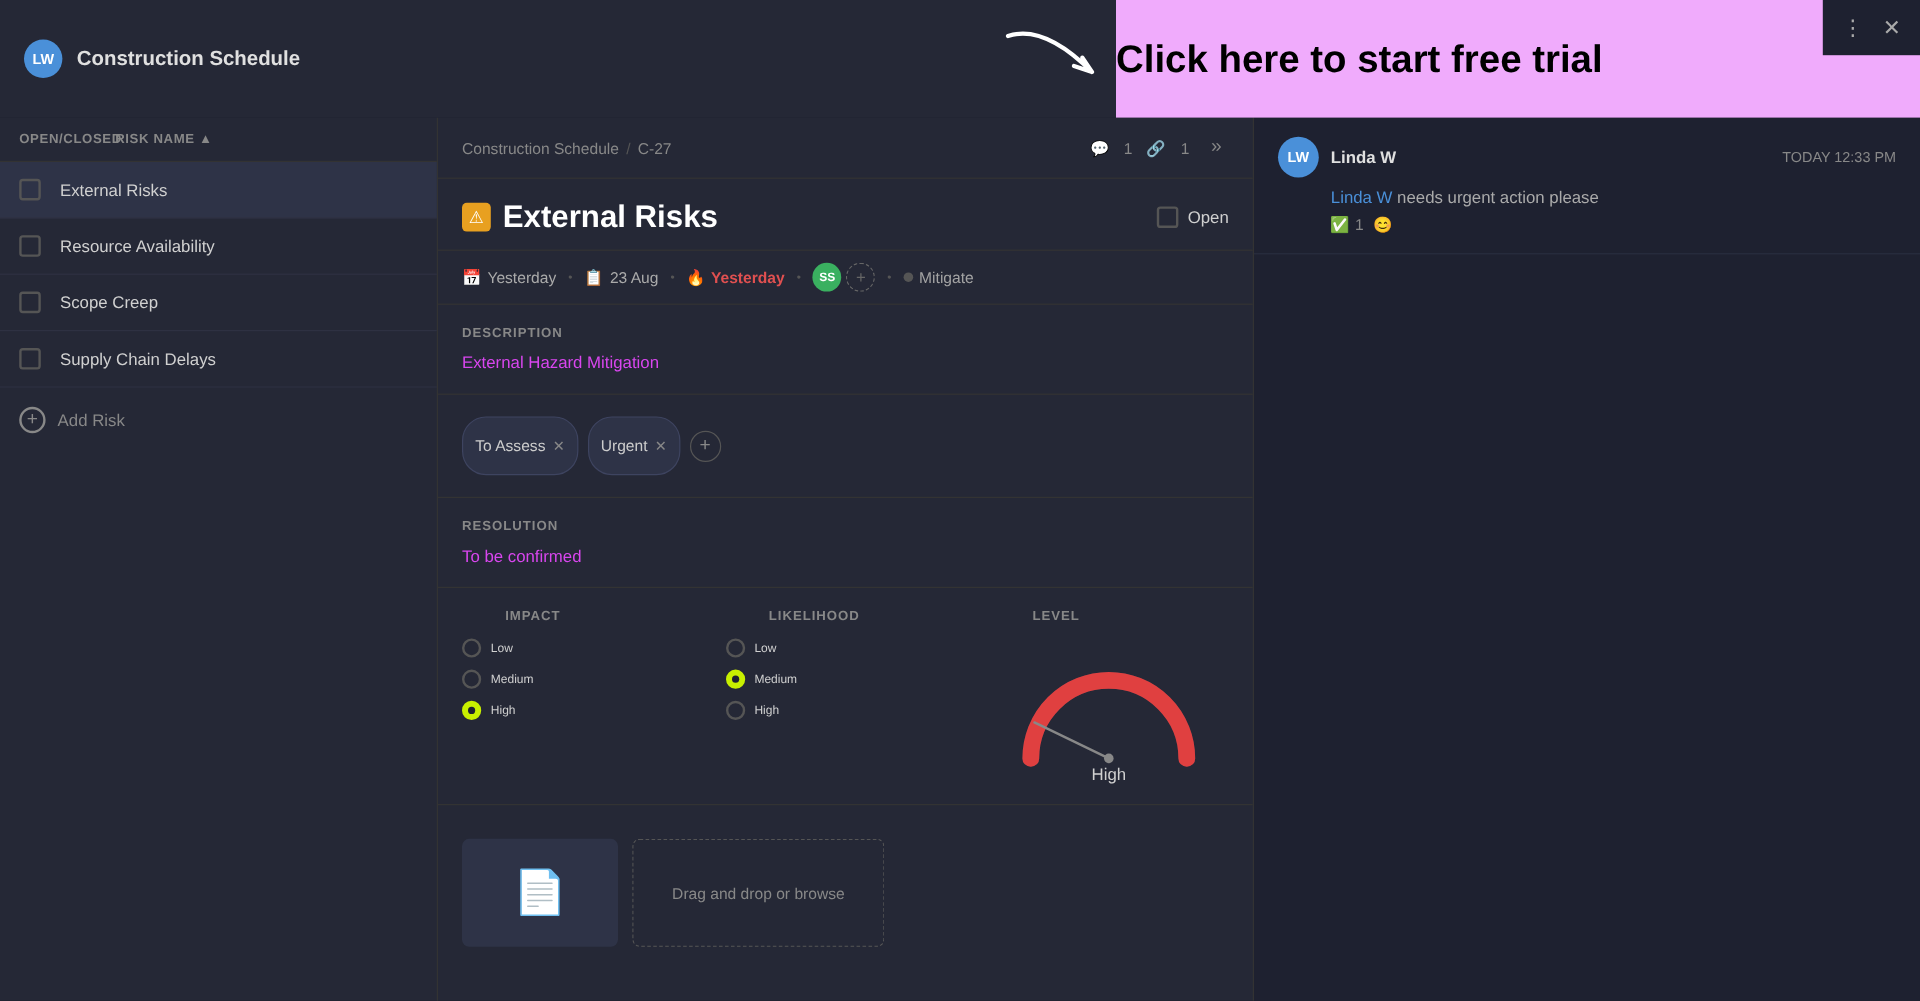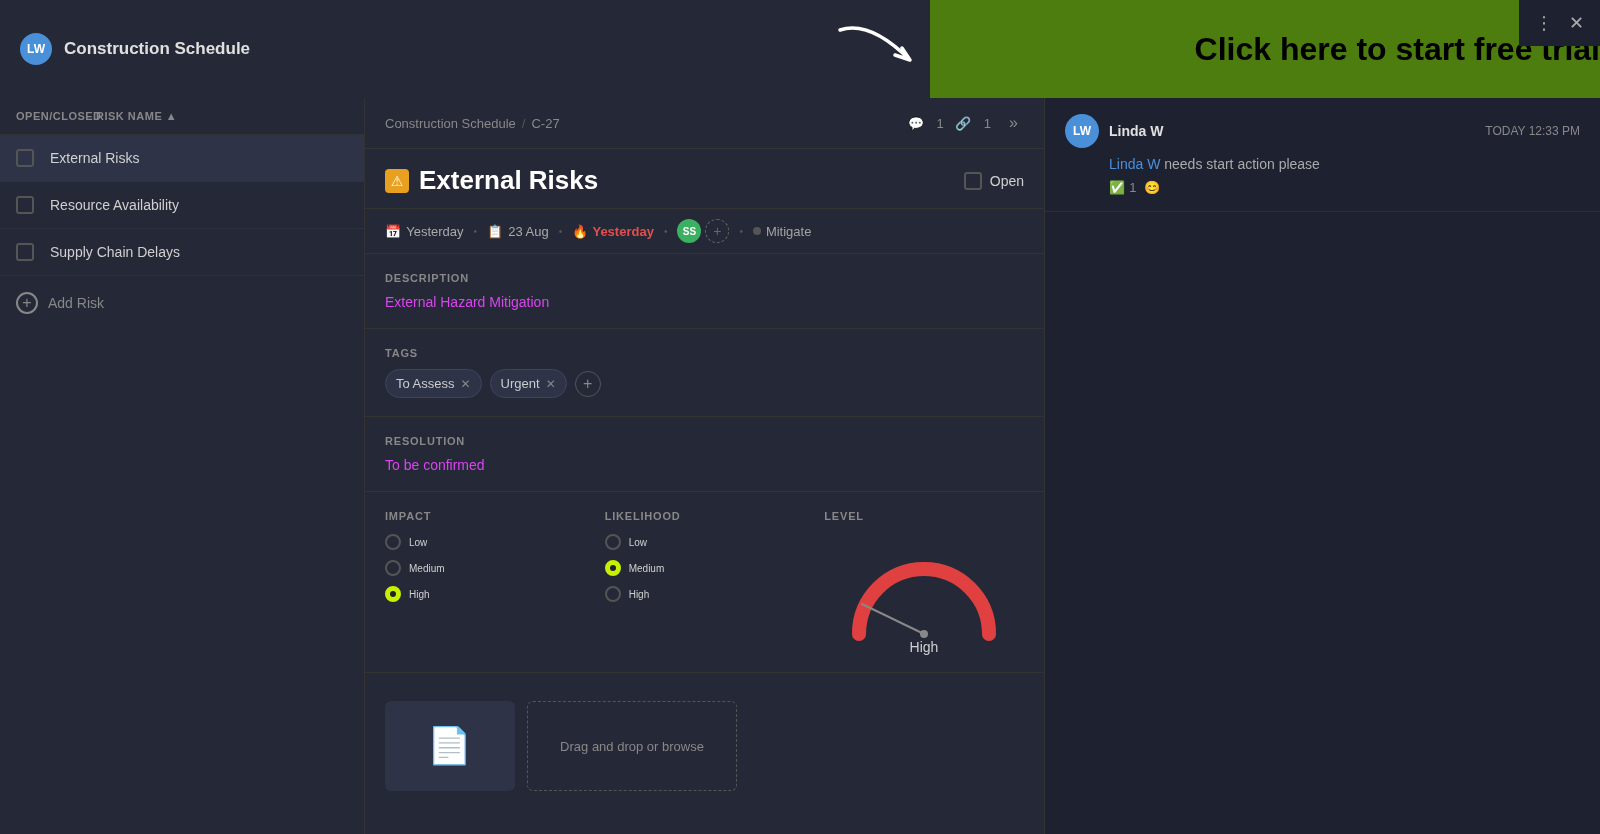--- a/index.html
+++ b/index.html
@@ -29,24 +29,24 @@
     .avatar-circle {
       width: 32px; height: 32px;
       border-radius: 50%;
       background: #4a90d9;
       display: flex; align-items: center; justify-content: center;
       font-size: 12px; font-weight: 700; color: #fff;
       flex-shrink: 0;
     }
     .top-banner-cta {
       flex: 1;
-      background: #4d7c0f;
-      display: flex;
-      align-items: center;
-      justify-content: flex-end;
+      background: #f0abfc;
+      display: flex;
+      align-items: center;
+      justify-content: flex-start;
       cursor: pointer;
       position: relative;
     }
     .cta-text {
       font-size: 32px;
       font-weight: 700;
       color: #000;
     }
     .arrow-overlay {
       position: absolute;
@@ -274,21 +274,21 @@
       flex-wrap: wrap;
       align-items: center;
     }
     .tag {
       display: flex;
       align-items: center;
       gap: 6px;
       background: #2e3347;
       border: 1px solid #3e4460;
       border-radius: 20px;
-      padding: 6px 10px;
+      padding: 16px 10px;
       font-size: 13px;
       color: #ccc;
       cursor: pointer;
     }
     .tag-x { color: #888; font-size: 12px; cursor: pointer; }
     .tag-add {
       width: 26px; height: 26px;
       border-radius: 50%;
       border: 1px solid #555;
       display: flex; align-items: center; justify-content: center;
@@ -308,20 +308,21 @@
       padding-right: 20px;
     }
     .risk-col:last-child { padding-right: 0; }
     .risk-col-label {
       font-size: 11px;
       font-weight: 600;
       text-transform: uppercase;
       letter-spacing: 0.8px;
       color: #888;
       margin-bottom: 12px;
+      margin-left: 36px;
     }
     .radio-group {
       display: flex;
       flex-direction: column;
       gap: 10px;
     }
     .radio-item {
       display: flex;
       align-items: center;
       gap: 8px;
@@ -472,20 +473,24 @@
     <div class="sidebar-item active">
       <div class="checkbox"></div>
       <span class="item-name">External Risks</span>
     </div>
     <div class="sidebar-item">
       <div class="checkbox"></div>
       <span class="item-name">Resource Availability</span>
     </div>
     <div class="sidebar-item">
       <div class="checkbox"></div>
+      <span class="item-name">Scope Creep</span>
+    </div>
+    <div class="sidebar-item">
+      <div class="checkbox"></div>
       <span class="item-name">Supply Chain Delays</span>
     </div>
 
     <div class="add-risk-btn">
       <div class="plus-circle">+</div>
       <span>Add Risk</span>
     </div>
   </div>
 
   <div class="detail-panel">
@@ -542,21 +547,20 @@
         <span>Mitigate</span>
       </div>
     </div>
 
     <div class="section">
       <div class="section-label">DESCRIPTION</div>
       <div class="section-text">External Hazard Mitigation</div>
     </div>
 
     <div class="section">
-      <div class="section-label">TAGS</div>
       <div class="tags-row">
         <div class="tag">
           <span>To Assess</span>
           <span class="tag-x">✕</span>
         </div>
         <div class="tag">
           <span>Urgent</span>
           <span class="tag-x">✕</span>
         </div>
         <button class="tag-add">+</button>
@@ -636,21 +640,21 @@
   </div>
 
   <div class="chat-panel">
     <div class="chat-message">
       <div class="chat-msg-header">
         <div class="chat-avatar">LW</div>
         <span class="chat-username">Linda W</span>
         <span class="chat-time">TODAY 12:33 PM</span>
       </div>
       <div class="chat-body">
-        <span class="chat-mention">Linda W</span><span> needs start action please</span>
+        <span class="chat-mention">Linda W</span><span> needs urgent action please</span>
       </div>
       <div class="chat-reactions">
         <div class="reaction">
           <span>✅</span>
           <span>1</span>
         </div>
         <div class="reaction">
           <span>😊</span>
         </div>
       </div>

